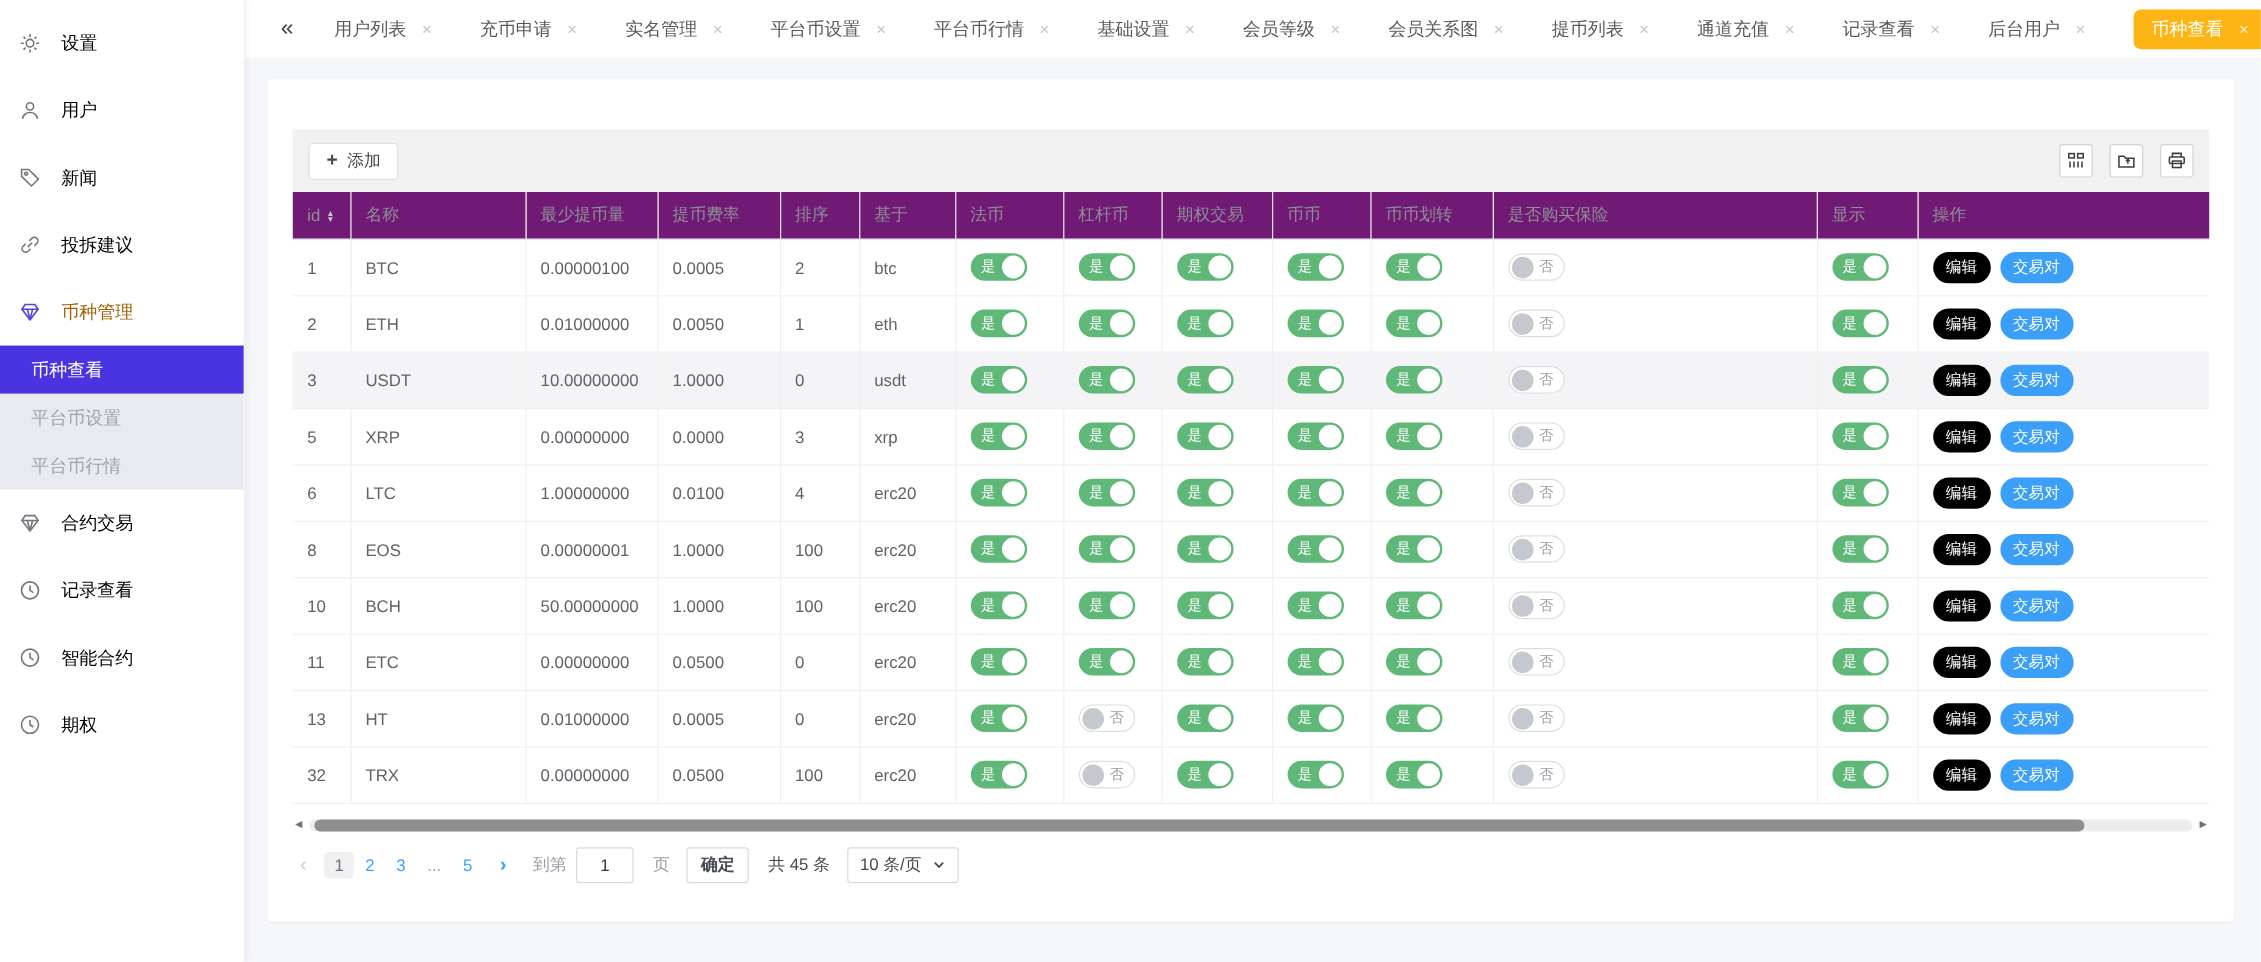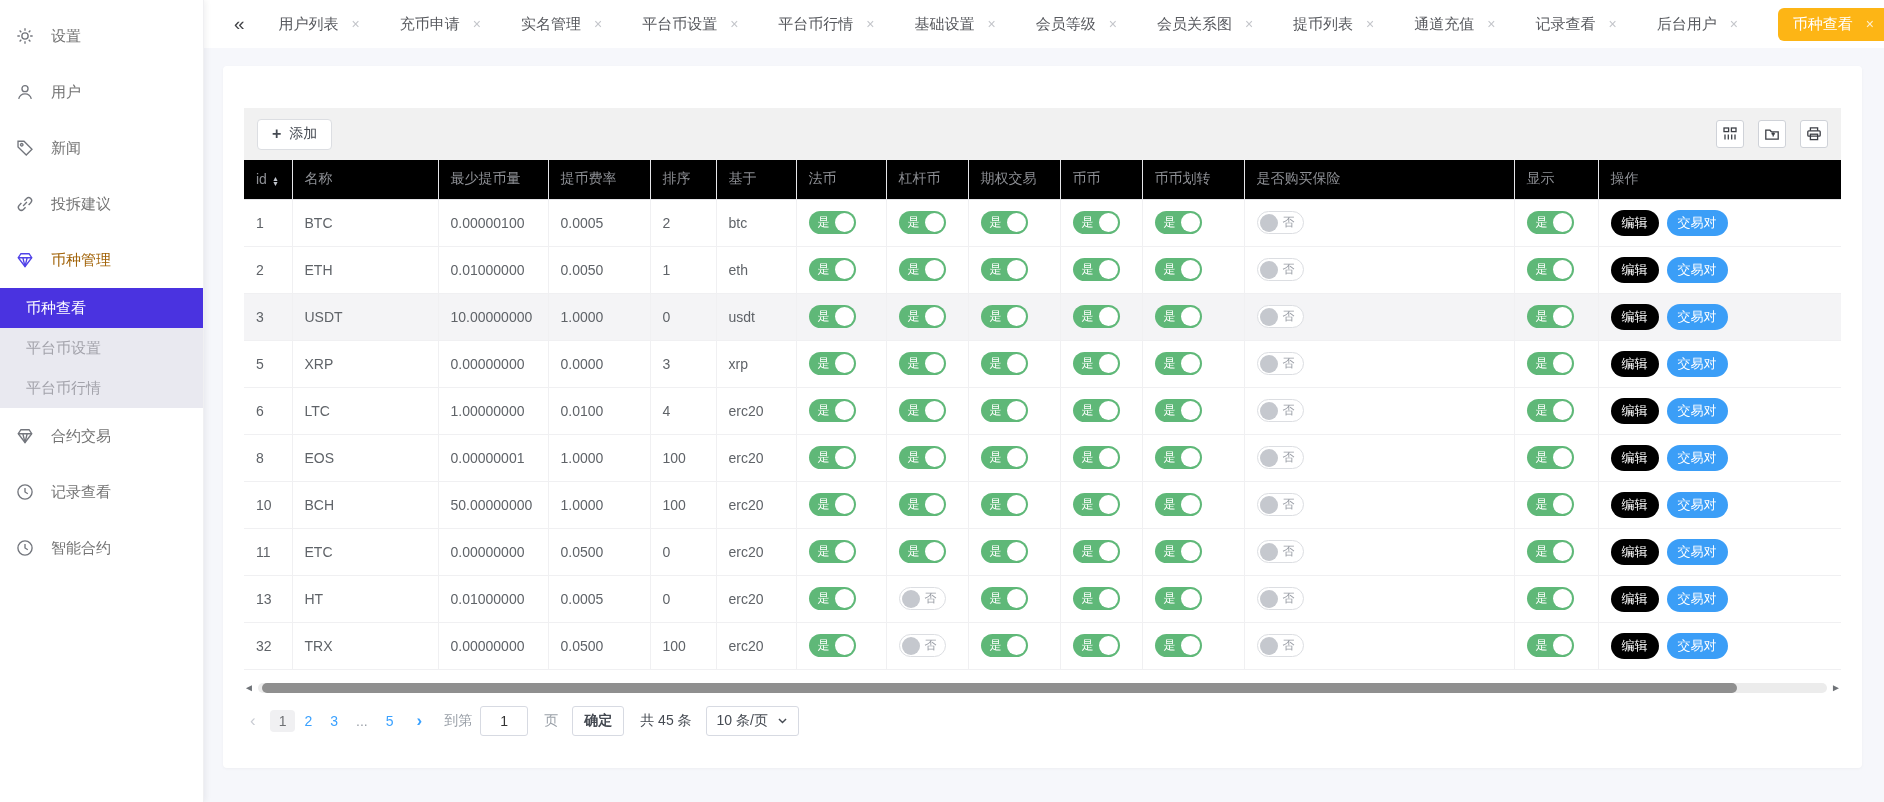--- a/index.html
+++ b/index.html
@@ -5,21 +5,21 @@
   * { box-sizing: border-box; margin: 0; padding: 0; }
   html,body { width:1884px; height:802px; overflow:hidden;
     font-family:"Liberation Sans","DejaVu Sans",sans-serif; background:#fff; }
   .layout { display:flex; width:100%; height:100%; }
 
   
   .sidebar { width:204px; height:802px; background:#fff; flex:0 0 204px;
     box-shadow:2px 0 6px rgba(0,21,41,.06); border-right:1px solid #f0f0f2;
     padding-top:8px; z-index:5; }
   .menu-item { height:56px; display:flex; align-items:center; gap:17px;
-    padding-left:16px; color:#737373; font-size:15px; cursor:pointer; }
+    padding-left:16px; color:#000000; font-size:15px; cursor:pointer; }
   .menu-item .icon { width:18px; height:18px; color:#73767d; display:inline-flex; }
   .menu-item .icon svg { width:18px; height:18px; }
   .menu-item.active { color:#a16207;text-align:right; }
   .menu-item.active .icon { color:#5143e8; }
   .submenu { background:#e9e9f0; }
   .submenu-item { height:40px; display:flex; align-items:center; padding-left:26px;
     color:#a3a3ab; font-size:15px; cursor:pointer; }
   .submenu-item.active { background:#4a33e0; color:#fff; }
 
   
@@ -46,21 +46,21 @@
     font-size:14px; color:#454a52; cursor:pointer; }
   .add-btn .plus { font-size:16px; font-weight:700; }
   .tool-icons { display:flex; gap:14px; }
   .tool-btn { width:28px; height:28px; background:#fff; border:1px solid #cfd2d8;
     border-radius:3px; display:inline-flex; align-items:center; justify-content:center;
     color:#3c3f45; cursor:pointer; }
   .tool-btn svg { width:16px; height:16px; }
 
   
   table { width:100%; border-collapse:collapse; table-layout:fixed; }
-  th { background:#000000; color:#8e9095; font-weight:400; font-size:14px;
+  th { background:#701a75; color:#8e9095; font-weight:400; font-size:14px;
     text-align:left; height:39px; padding-left:12px;
     border-right:1px solid #e6e6e9; border-bottom:1px solid #e6e6e9; }
   th:last-child { border-right:none; }
   td { height:47px; font-size:14px; color:#5f6368; padding-left:12px;
     border-right:1px solid #f0f0f2; border-bottom:1px solid #f0f0f2; background:#fff; }
   td:last-child { border-right:none; }
   tbody tr:nth-child(3) td { background:#f4f4f6; }
   .th-sort { display:inline-flex; flex-direction:column; margin-left:5px;
     vertical-align:middle; line-height:5px; }
   .th-sort span { font-size:7px; color:#c0c4cc; }
@@ -189,20 +189,29 @@
         <span class="label">记录查看</span>
       </div>
       <div class="menu-item">
         <span class="icon">
           <svg viewBox="0 0 16 16" fill="none" stroke="currentColor" stroke-width="1.2">
             <circle cx="8" cy="8" r="6.3"></circle>
             <path d="M8 4.4V8l2.5 1.6"></path>
           </svg>
         </span>
         <span class="label">智能合约</span>
+      </div>
+      <div class="menu-item">
+        <span class="icon">
+          <svg viewBox="0 0 16 16" fill="none" stroke="currentColor" stroke-width="1.2">
+            <circle cx="8" cy="8" r="6.3"></circle>
+            <path d="M8 4.4V8l2.5 1.6"></path>
+          </svg>
+        </span>
+        <span class="label">期权</span>
       </div>
     </div>
 
   <div class="main">
 
     <div class="tabbar">
       <span class="chev">«</span>
       <div class="tabs" id="tabs">
           <div class="tab">
             <span class="tab-label">用户列表</span>

